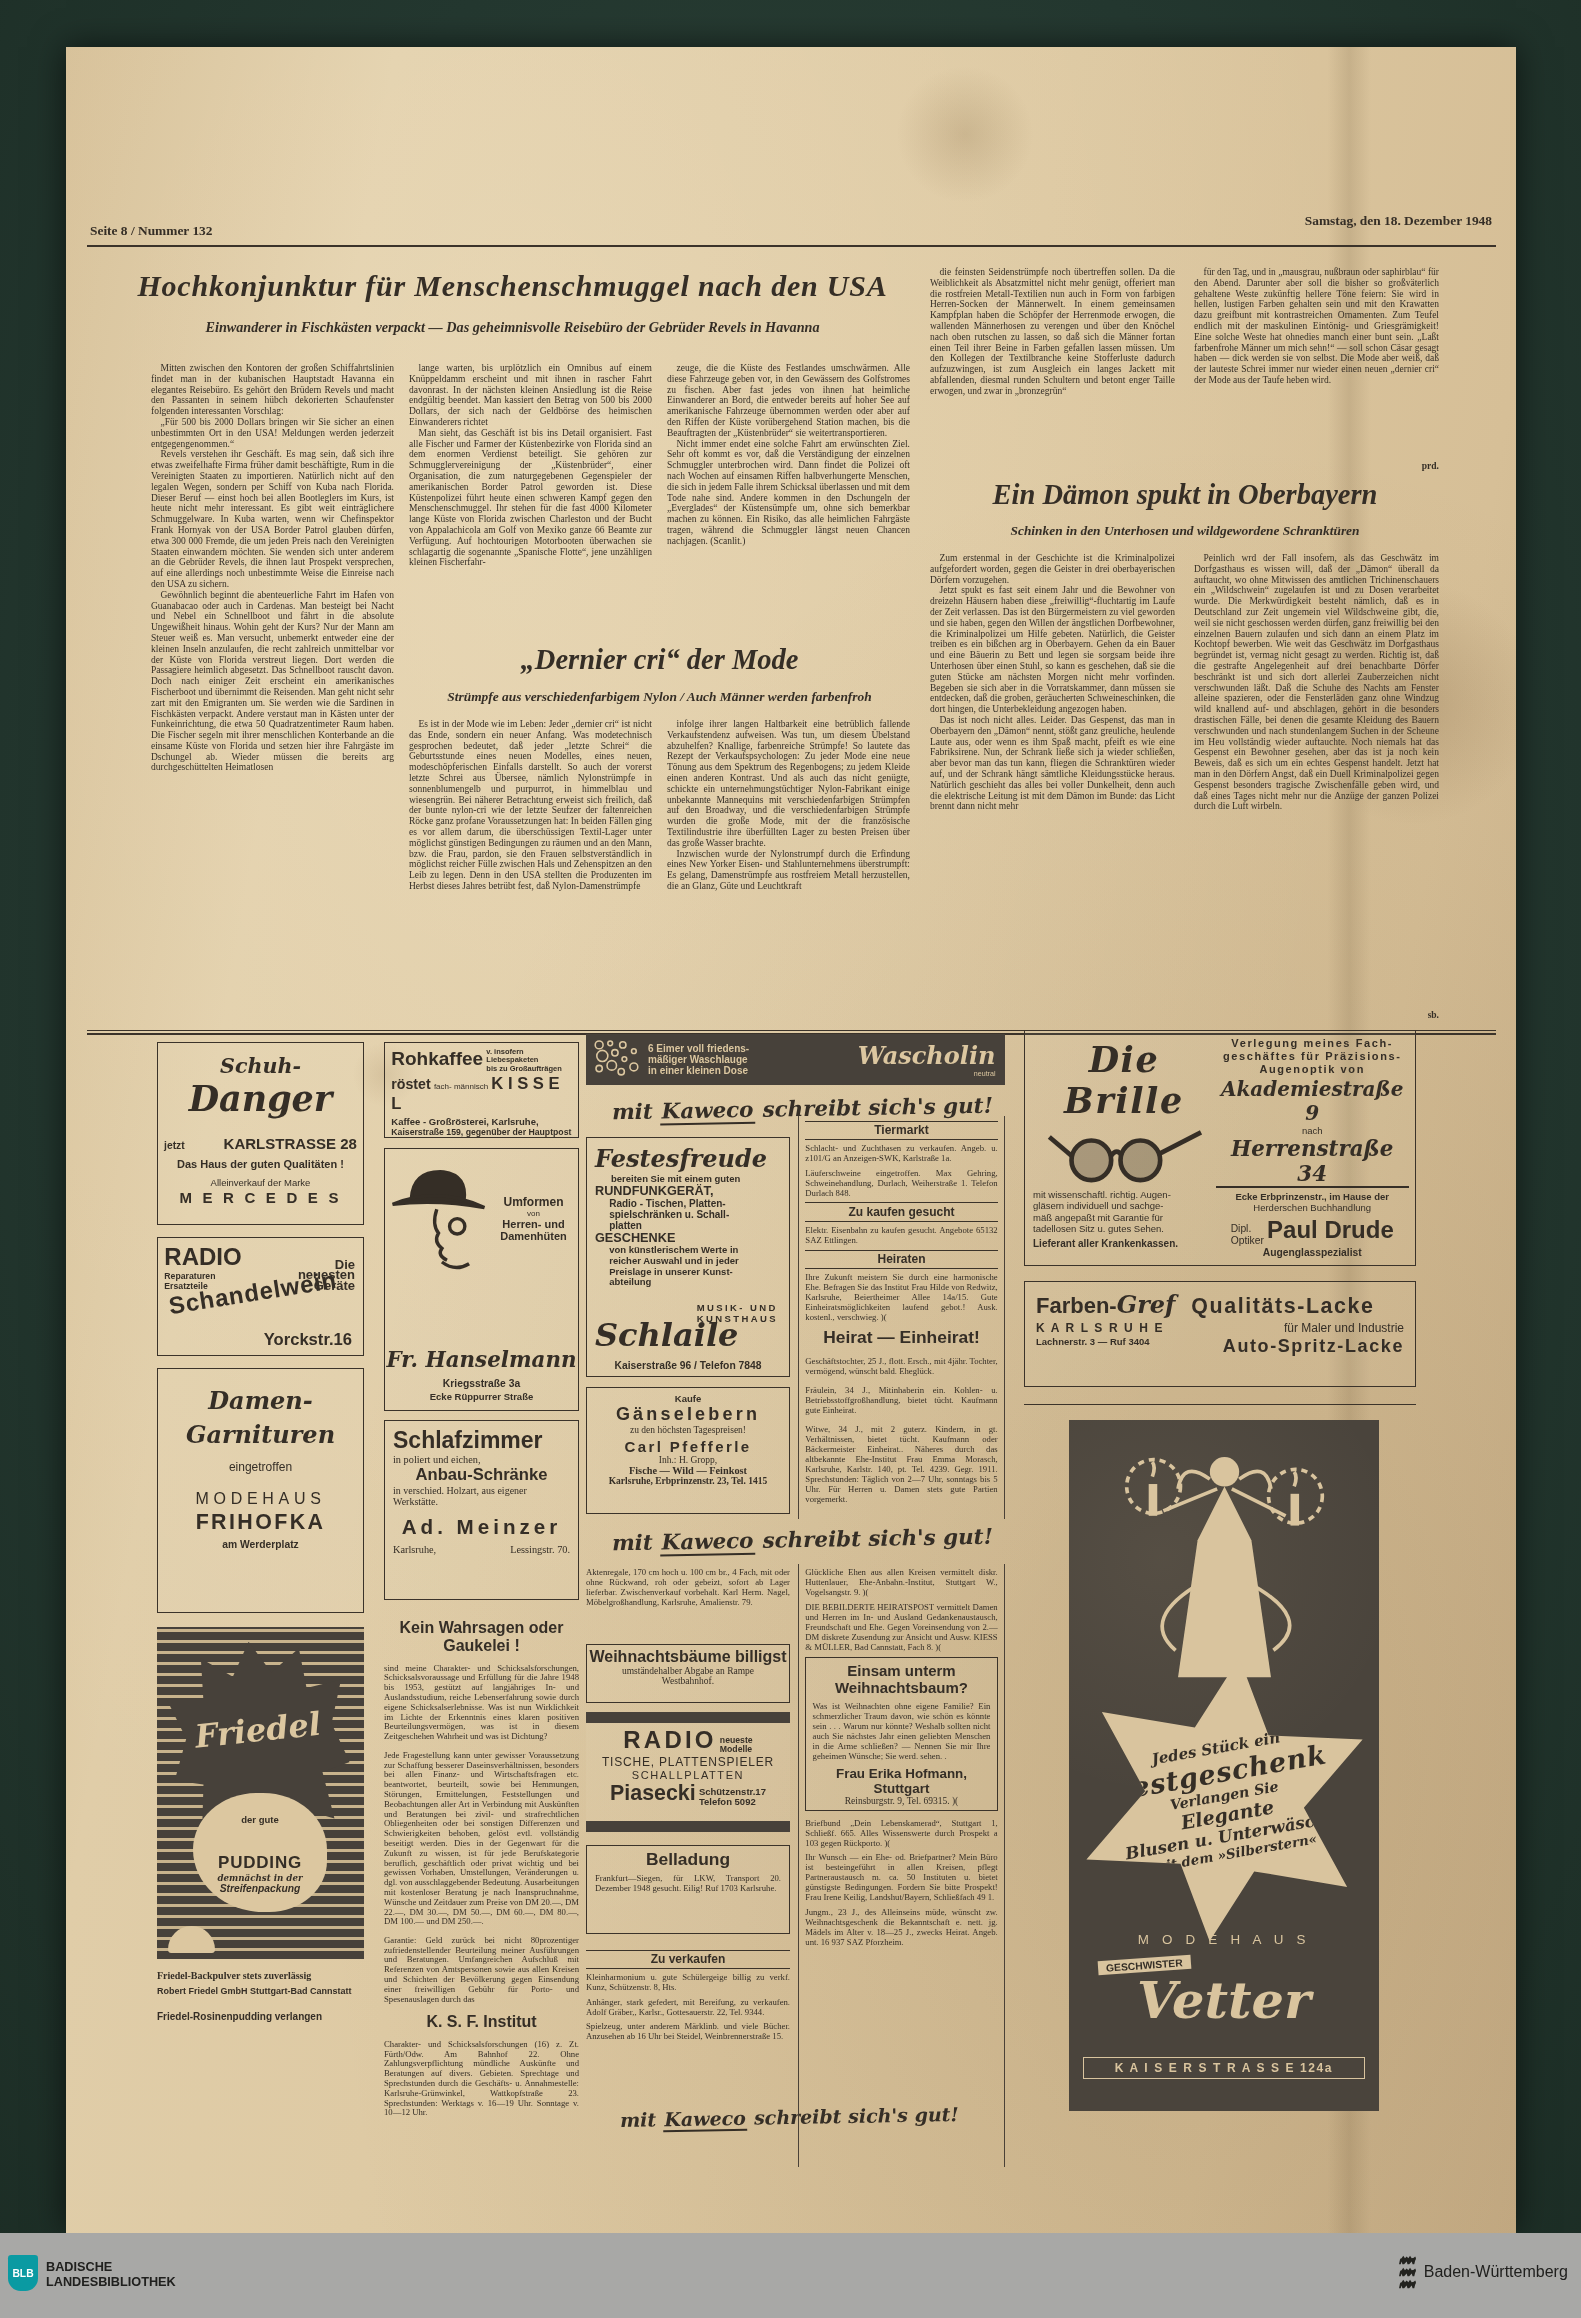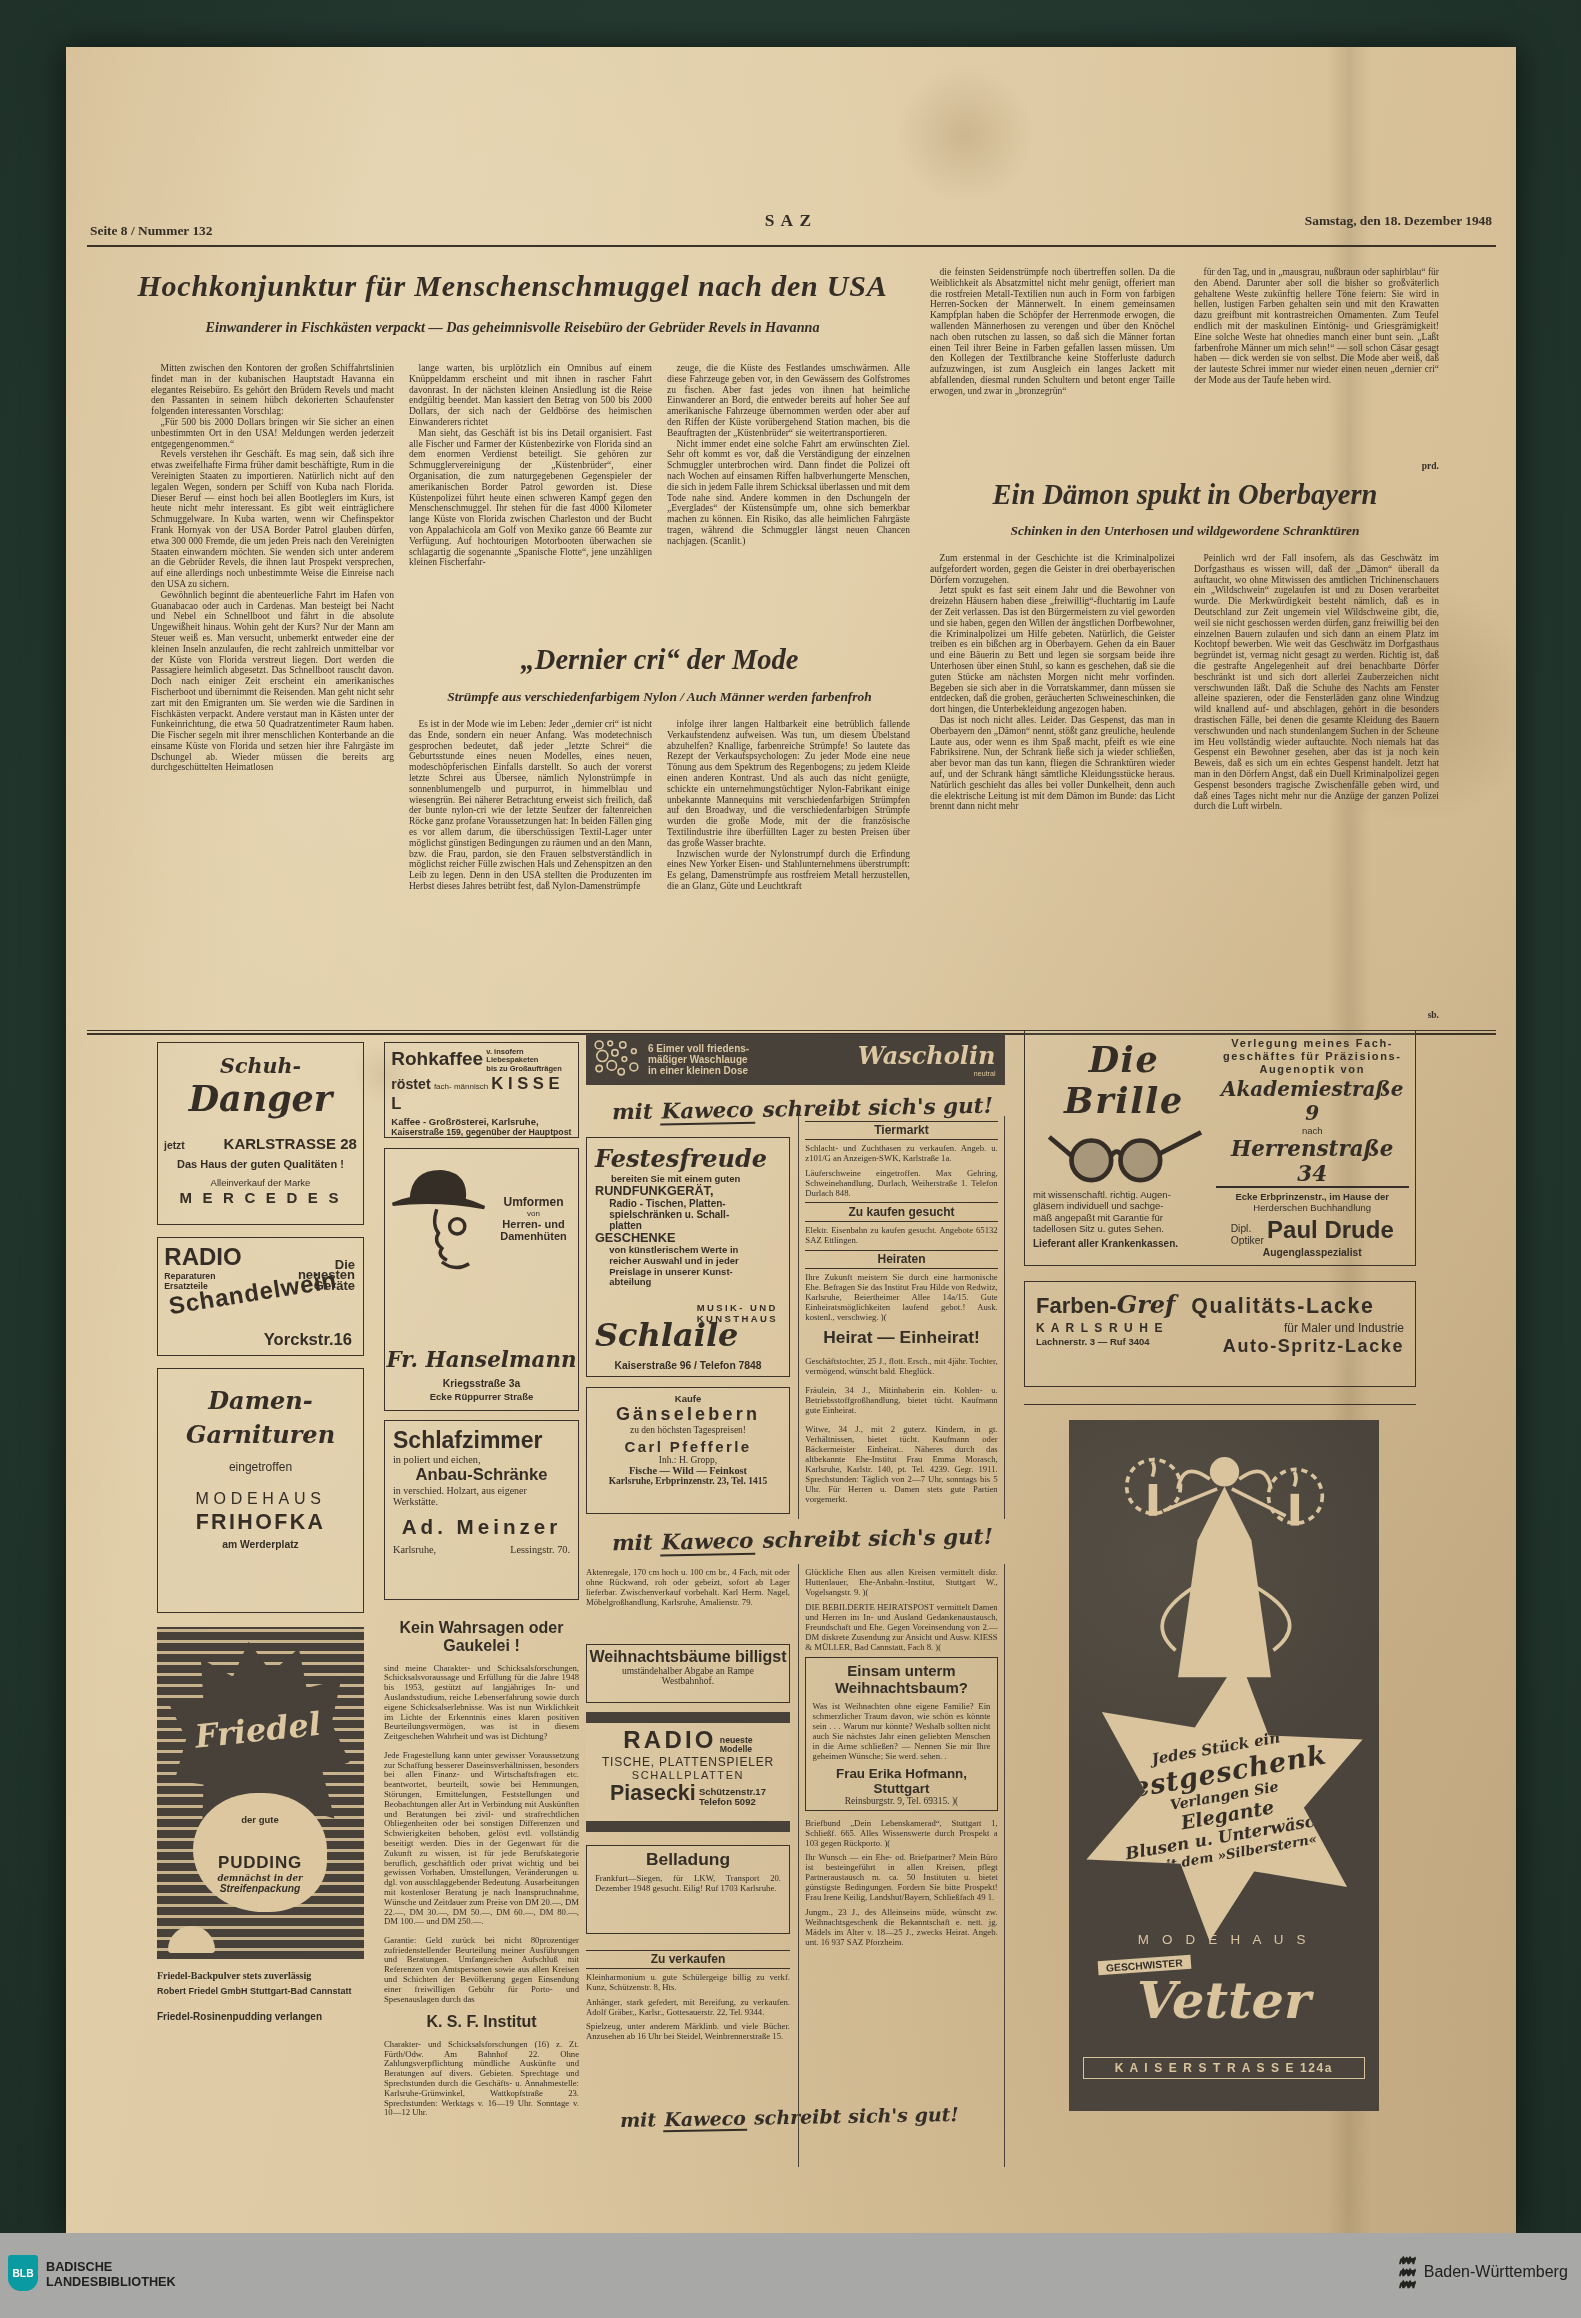--- a/index.html
+++ b/index.html
@@ -53,21 +53,20 @@
   .blb-text{position:absolute;left:46px;top:27px;font-weight:bold;font-size:12.7px;line-height:15px;}
   .bw{position:absolute;right:14.2px;top:20.6px;display:flex;align-items:center;gap:6.3px;}
   .lions svg{display:block;margin:0.8px 0;}
 </style>
 </head>
 <body>
 
 <div class="page">
 
   <div class="abs ph" style="left:24px;top:176px;">Seite 8 / Nummer 132</div>
-  <div class="abs ph" style="left:0;top:163px;width:1450px;text-align:center;font-size:17.4px;letter-spacing:6.3px;">SAZ</div>
   <div class="abs ph" style="right:24px;top:166px;">Samstag, den 18. Dezember 1948</div>
   <div class="abs ph-rule" style="left:20.6px;top:198px;width:1409px;"></div>
 
   <div class="abs hl hl-main" style="left:47px;top:223px;width:799px;">Hochkonjunktur für Menschenschmuggel nach den USA</div>
   <div class="abs hl-sub" style="left:47px;top:272px;width:799px;">Einwanderer in Fischkästen verpackt — Das geheimnisvolle Reisebüro der Gebrüder Revels in Havanna</div>
   <div class="abs acol" style="left:85px;top:316px;width:243px;height:663px;">
       <p>Mitten zwischen den Kontoren der großen Schiffahrtslinien findet man in der kubanischen Hauptstadt Havanna ein elegantes Reisebüro. Es gehört den Brüdern Revels und macht den Passanten in seinem hübch dekorierten Schaufenster folgenden interessanten Vorschlag:</p>
       <p>„Für 500 bis 2000 Dollars bringen wir Sie sicher an einen unbestimmten Ort in den USA! Meldungen werden jederzeit entgegengenommen.“</p>
       <p>Revels verstehen ihr Geschäft. Es mag sein, daß sich ihre etwas zweifelhafte Firma früher damit beschäftigte, Rum in die Vereinigten Staaten zu importieren. Natürlich nicht auf den legalen Wegen, sondern per Schiff von Kuba nach Florida. Dieser Beruf — einst hoch bei allen Bootleglers im Kurs, ist heute nicht mehr interessant. Es gibt weit einträglichere Schmuggelware. In Kuba warten, wenn wir Chefinspektor Frank Hornyak von der USA Border Patrol glauben dürfen, etwa 300 000 Fremde, die um jeden Preis nach den Vereinigten Staaten einwandern möchten. Sie wenden sich unter anderem an die Gebrüder Revels, die ihnen laut Prospekt versprechen, auf eine allerdings noch unbestimmte Weise die Einreise nach den USA zu sichern.</p>
       <p>Gewöhnlich beginnt die abenteuerliche Fahrt im Hafen von Guanabacao oder auch in Cardenas. Man besteigt bei Nacht und Nebel ein Schnellboot und fährt in die absolute Ungewißheit hinaus. Wohin geht der Kurs? Nur der Mann am Steuer weiß es. Man versucht, unbemerkt entweder eine der kleinen Inseln anzulaufen, die recht zahlreich unmittelbar vor der Küste von Florida verstreut liegen. Dort werden die Passagiere heimlich abgesetzt. Das Schnellboot rauscht davon. Doch nach einiger Zeit erscheint ein amerikanisches Fischerboot und übernimmt die Reisenden. Man geht nicht sehr zart mit den Emigranten um. Sie werden wie die Sardinen in Fischkästen verpackt. Andere verstaut man in Kästen unter der Funkeinrichtung, die etwa 50 Quadratzentimeter Raum haben. Die Fischer segeln mit ihrer menschlichen Konterbande an die einsame Küste von Florida und setzen hier ihre Fahrgäste im Dschungel ab. Wieder müssen die bereits arg durchgeschüttelten Heimatlosen</p>

